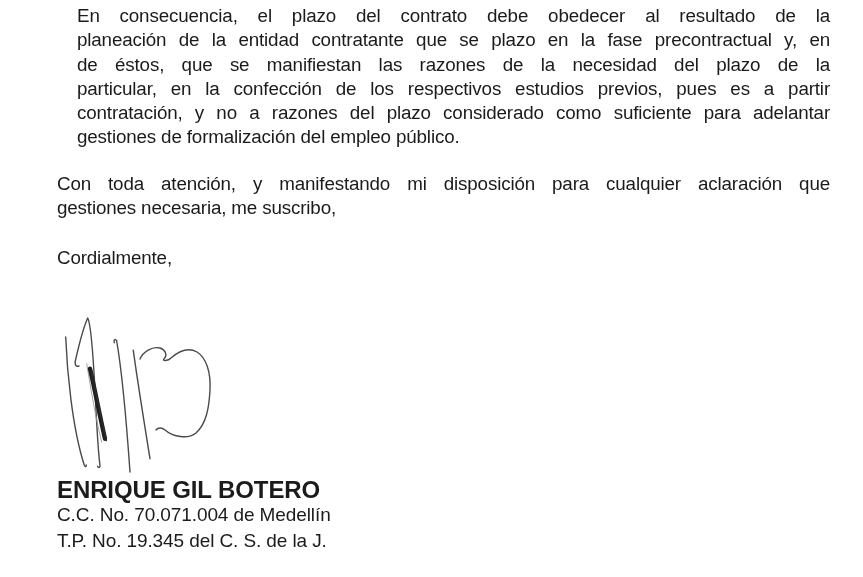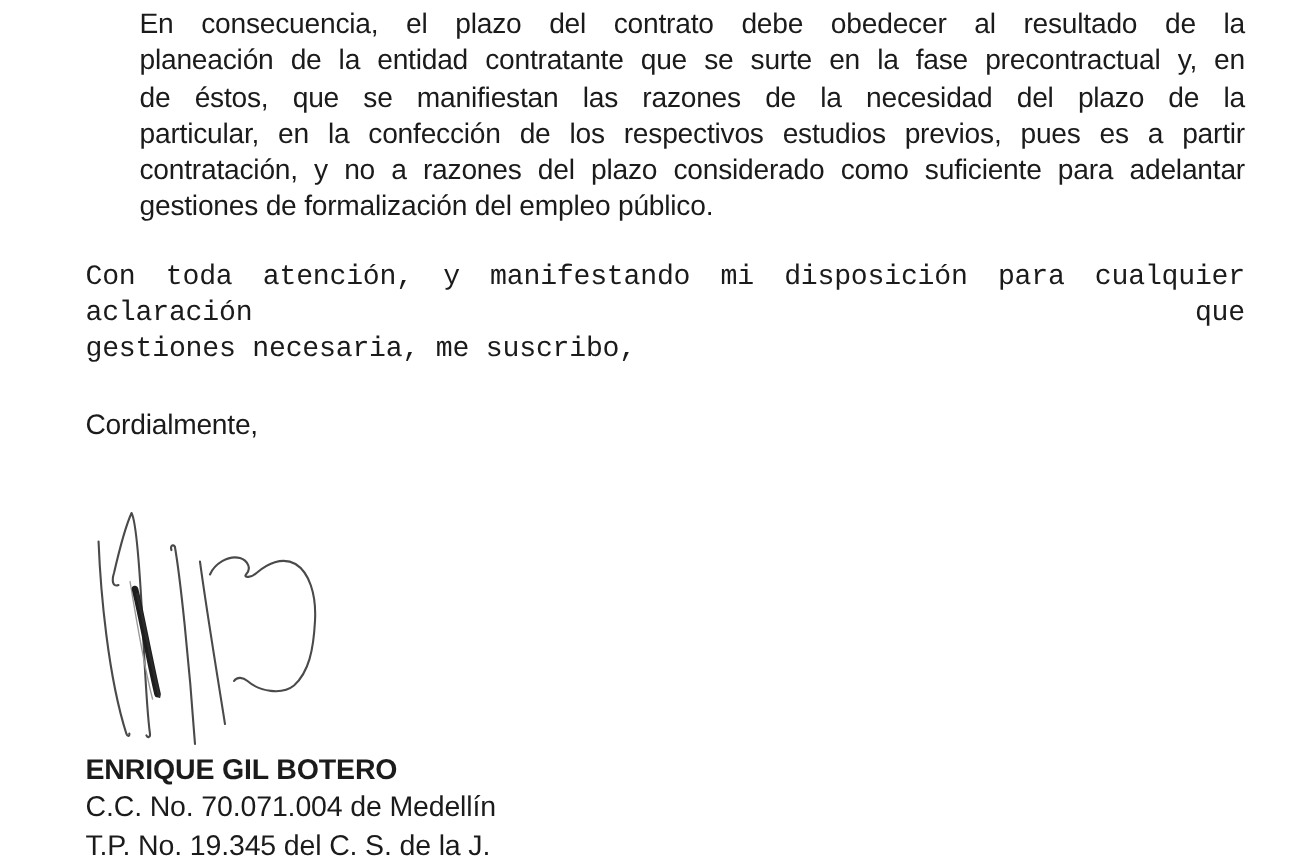--- a/index.html
+++ b/index.html
@@ -15,52 +15,52 @@
     width: 863px;
     height: 577px;
     padding: 0 33px 0 57px;
     background: #ffffff;
   }
   .para {
     font-size: 18.8px;
     line-height: 24.3px;
     letter-spacing: -0.15px;
   }
-  .quote-para { margin-left: 36px; margin-top: 4px; }
-  .closing-para { margin-top: 22px; font-family: Liberation Mono, monospace; }
+  .quote-para { margin-left: 20px; margin-top: 4px; }
+  .closing-para { margin-top: 22px; }
   .jline { text-align: justify; text-align-last: justify; }
   .lline { text-align: center; text-align-last: left; }
   .salutation {
     font-size: 18.8px;
     line-height: 24.3px;
     letter-spacing: -0.15px;
     margin-top: 26px;
   }
   .signature-wrap {
     margin-top: 44px;
     margin-left: 1px;
     width: 160px;
     height: 162px;
   }
   .signature-wrap svg { display: block; }
   .sig-block {
     font-size: 19px;
     line-height: 25.5px;
     letter-spacing: -0.1px;
   }
-  .sig-name { font-weight: bold; font-size: 19px; }
+  .sig-name { font-weight: bold; font-size: 24px; }
 </style>
 </head>
 <body>
 
 <div class="page">
 
   <div class="para quote-para">
     <div class="jline">En consecuencia, el plazo del contrato debe obedecer al resultado de la</div>
-    <div class="jline">planeación de la entidad contratante que se surte en la fase precontractual y, en</div>
+    <div class="jline">planeación de la entidad contratante que se plazo en la fase precontractual y, en</div>
     <div class="jline">de éstos, que se manifiestan las razones de la necesidad del plazo de la</div>
     <div class="jline">particular, en la confección de los respectivos estudios previos, pues es a partir</div>
     <div class="jline">contratación, y no a razones del plazo considerado como suficiente para adelantar</div>
     <div class="lline">gestiones de formalización del empleo público.</div>
   </div>
 
   <div class="para closing-para">
     <div class="jline">Con toda atención, y manifestando mi disposición para cualquier aclaración que</div>
     <div class="lline">gestiones necesaria, me suscribo,</div>
   </div>

